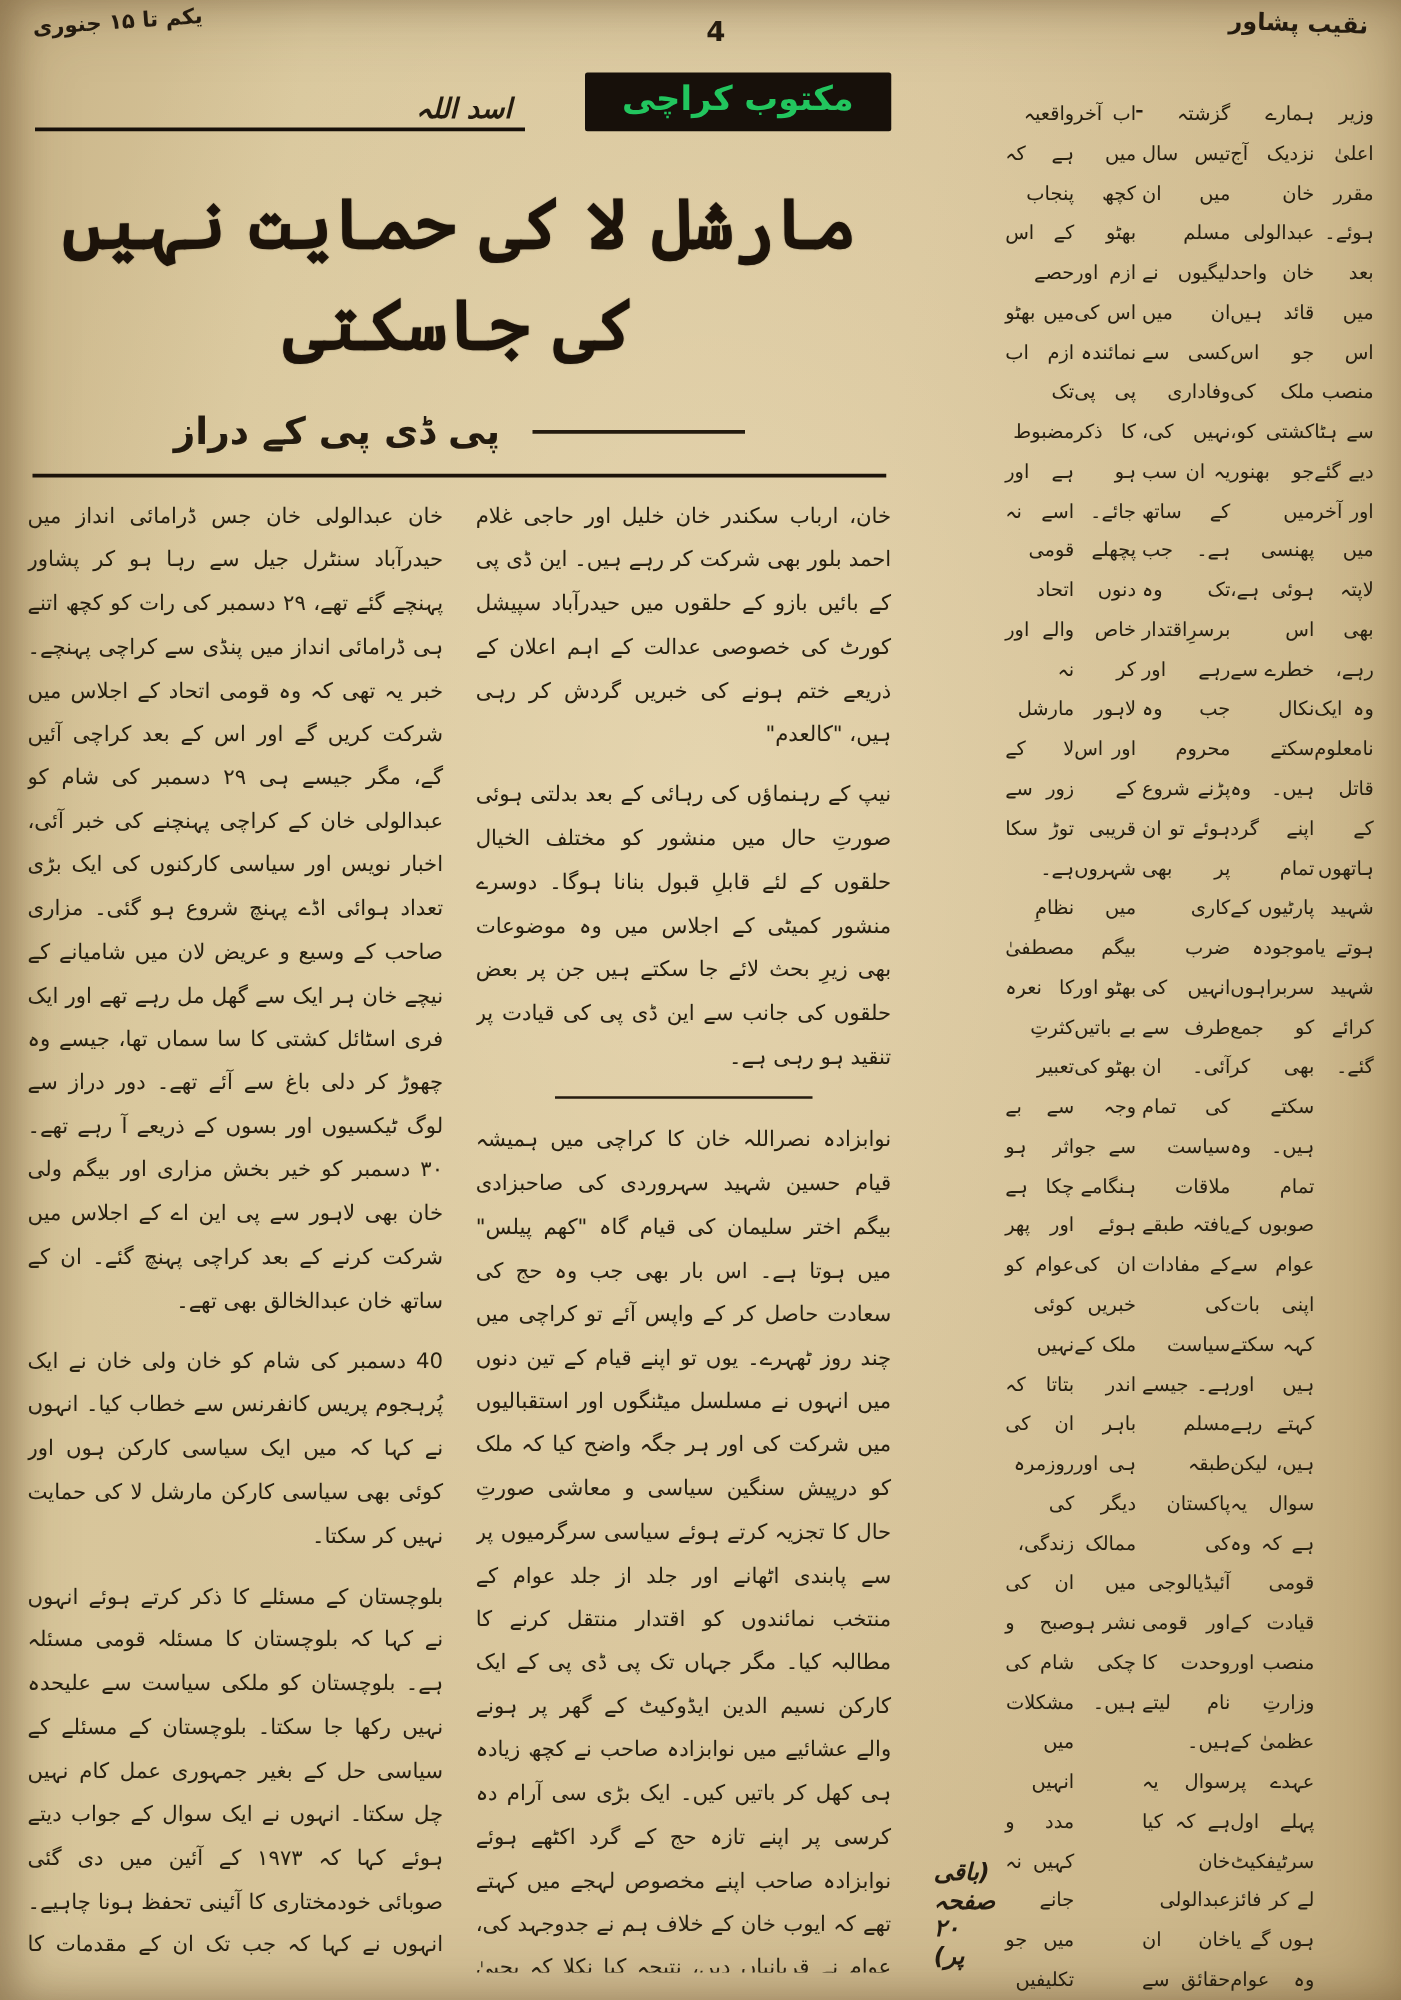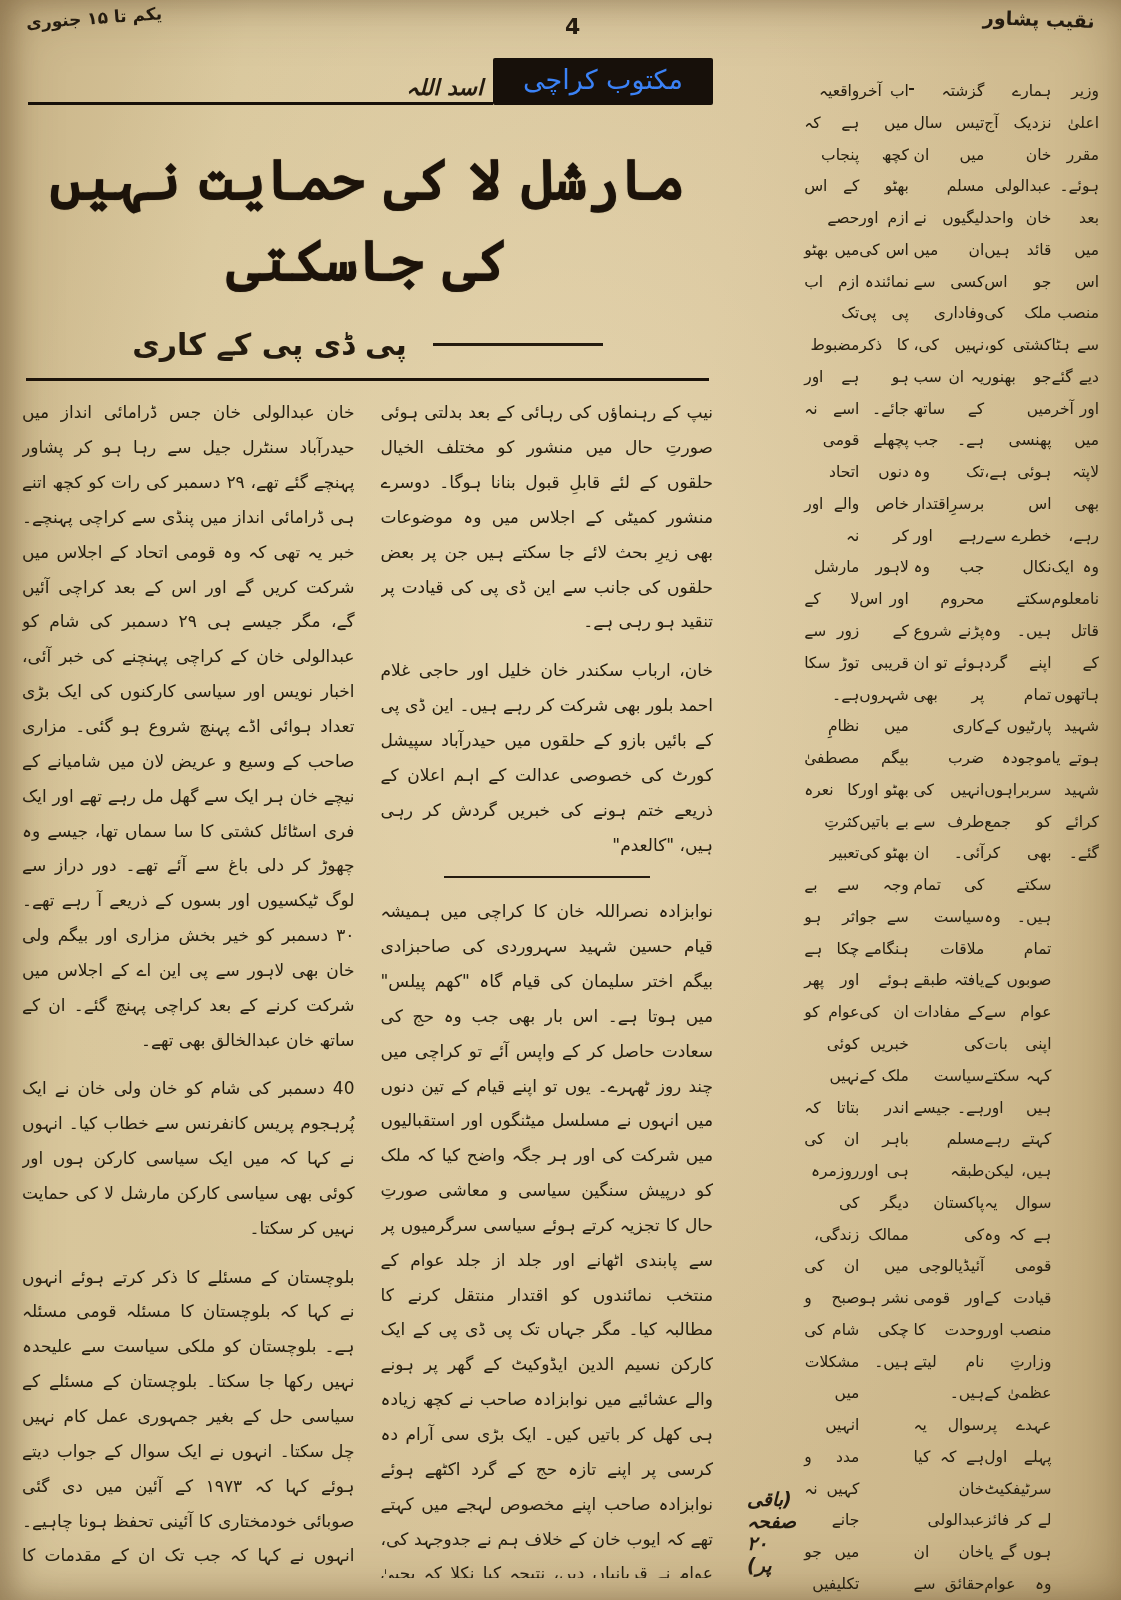--- a/index.html
+++ b/index.html
@@ -60,26 +60,27 @@
 
   
   .section-bar-row {
     display: flex;
     align-items: flex-end;
     height: 56px;
     margin-bottom: 8px;
   }
   .section-bar {
     background: #17100a;
-    color: #3b82f6;
+    color: #22c55e;
     font-size: 27px;
-    font-weight: normal;
+    font-weight: bold;
     padding: 6px 30px 10px 30px;
     letter-spacing: 1px;
     border-radius: 2px;
+    margin-left: 48px;
   }
   .author-wrap {
     flex: 1 1 auto;
     display: flex;
     flex-direction: column;
     align-items: flex-start;
     padding-left: 6px;
   }
   .author-name {
     font-size: 22px;
@@ -197,29 +198,29 @@
         <div class="author-wrap">
           <div class="author-name">اسد اللہ</div>
           <div class="author-rule"></div>
         </div>
       </div>
 
       <div class="headline">مارشل لا کی حمایت نہیں کی جاسکتی</div>
 
       <div class="subheadline">
         <span class="dashline"></span>
-        <span>پی ڈی پی کے کاری</span>
+        <span>پی ڈی پی کے دراز</span>
       </div>
       <hr class="head-rule">
 
       <div class="twocol">
 
         <div class="body-col">
+          <p>خان، ارباب سکندر خان خلیل اور حاجی غلام احمد بلور بھی شرکت کر رہے ہیں۔ این ڈی پی کے بائیں بازو کے حلقوں میں حیدرآباد سپیشل کورٹ کی خصوصی عدالت کے اہم اعلان کے ذریعے ختم ہونے کی خبریں گردش کر رہی ہیں، "کالعدم"</p>
           <p>نیپ کے رہنماؤں کی رہائی کے بعد بدلتی ہوئی صورتِ حال میں منشور کو مختلف الخیال حلقوں کے لئے قابلِ قبول بنانا ہوگا۔ دوسرے منشور کمیٹی کے اجلاس میں وہ موضوعات بھی زیرِ بحث لائے جا سکتے ہیں جن پر بعض حلقوں کی جانب سے این ڈی پی کی قیادت پر تنقید ہو رہی ہے۔</p>
-          <p>خان، ارباب سکندر خان خلیل اور حاجی غلام احمد بلور بھی شرکت کر رہے ہیں۔ این ڈی پی کے بائیں بازو کے حلقوں میں حیدرآباد سپیشل کورٹ کی خصوصی عدالت کے اہم اعلان کے ذریعے ختم ہونے کی خبریں گردش کر رہی ہیں، "کالعدم"</p>
           <hr class="inner-divider">
           <p>نوابزادہ نصراللہ خان کا کراچی میں ہمیشہ قیام حسین شہید سہروردی کی صاحبزادی بیگم اختر سلیمان کی قیام گاہ "کھم پیلس" میں ہوتا ہے۔ اس بار بھی جب وہ حج کی سعادت حاصل کر کے واپس آئے تو کراچی میں چند روز ٹھہرے۔ یوں تو اپنے قیام کے تین دنوں میں انہوں نے مسلسل میٹنگوں اور استقبالیوں میں شرکت کی اور ہر جگہ واضح کیا کہ ملک کو درپیش سنگین سیاسی و معاشی صورتِ حال کا تجزیہ کرتے ہوئے سیاسی سرگرمیوں پر سے پابندی اٹھانے اور جلد از جلد عوام کے منتخب نمائندوں کو اقتدار منتقل کرنے کا مطالبہ کیا۔ مگر جہاں تک پی ڈی پی کے ایک کارکن نسیم الدین ایڈوکیٹ کے گھر پر ہونے والے عشائیے میں نوابزادہ صاحب نے کچھ زیادہ ہی کھل کر باتیں کیں۔ ایک بڑی سی آرام دہ کرسی پر اپنے تازہ حج کے گرد اکٹھے ہوئے نوابزادہ صاحب اپنے مخصوص لہجے میں کہتے تھے کہ ایوب خان کے خلاف ہم نے جدوجہد کی، عوام نے قربانیاں دیں، نتیجہ کیا نکلا کہ یحییٰ خان صاحب آ گئے جو اپنے مزاج اور عادات و اطوار میں ایوب خان سے بھی بدتر نکلے۔ ایسا کر کے یحییٰ خان صاحب سے انتخابات کرا دیے</p>
         </div>
 
         <div class="body-col">
           <p>خان عبدالولی خان جس ڈرامائی انداز میں حیدرآباد سنٹرل جیل سے رہا ہو کر پشاور پہنچے گئے تھے، ۲۹ دسمبر کی رات کو کچھ اتنے ہی ڈرامائی انداز میں پنڈی سے کراچی پہنچے۔ خبر یہ تھی کہ وہ قومی اتحاد کے اجلاس میں شرکت کریں گے اور اس کے بعد کراچی آئیں گے، مگر جیسے ہی ۲۹ دسمبر کی شام کو عبدالولی خان کے کراچی پہنچنے کی خبر آئی، اخبار نویس اور سیاسی کارکنوں کی ایک بڑی تعداد ہوائی اڈے پہنچ شروع ہو گئی۔ مزاری صاحب کے وسیع و عریض لان میں شامیانے کے نیچے خان ہر ایک سے گھل مل رہے تھے اور ایک فری اسٹائل کشتی کا سا سماں تھا، جیسے وہ چھوڑ کر دلی باغ سے آئے تھے۔ دور دراز سے لوگ ٹیکسیوں اور بسوں کے ذریعے آ رہے تھے۔ ۳۰ دسمبر کو خیر بخش مزاری اور بیگم ولی خان بھی لاہور سے پی این اے کے اجلاس میں شرکت کرنے کے بعد کراچی پہنچ گئے۔ ان کے ساتھ خان عبدالخالق بھی تھے۔</p>
           <p>40 دسمبر کی شام کو خان ولی خان نے ایک پُرہجوم پریس کانفرنس سے خطاب کیا۔ انہوں نے کہا کہ میں ایک سیاسی کارکن ہوں اور کوئی بھی سیاسی کارکن مارشل لا کی حمایت نہیں کر سکتا۔</p>
           <p>بلوچستان کے مسئلے کا ذکر کرتے ہوئے انہوں نے کہا کہ بلوچستان کا مسئلہ قومی مسئلہ ہے۔ بلوچستان کو ملکی سیاست سے علیحدہ نہیں رکھا جا سکتا۔ بلوچستان کے مسئلے کے سیاسی حل کے بغیر جمہوری عمل کام نہیں چل سکتا۔ انہوں نے ایک سوال کے جواب دیتے ہوئے کہا کہ ۱۹۷۳ کے آئین میں دی گئی صوبائی خودمختاری کا آئینی تحفظ ہونا چاہیے۔ انہوں نے کہا کہ جب تک ان کے مقدمات کا فیصلہ نہیں ہو جاتا وہ کسی سیاسی پارٹی میں شامل نہیں ہوں گے۔</p>
           <p>البتہ وہ این ڈی پی کی سنٹرل کمیٹی کے اجلاس میں شرکت کریں گے۔ این ڈی پی کی سنٹرل کمیٹی اور مرکزی مجلسِ عاملہ کا اجلاس اسی ماہ اور چار جنوری کو ہو رہا ہے جس میں ان کے ارکان کے علاوہ ساٹھ ممتاز ارکان کو بھی دعوت دی گئی ہے۔ یہ اجلاس اس اعتبار سے بھی بہت اہمیت کا حامل ہے کہ اس میں کالعدم نیپ کے سربراہ خان عبدالولی</p>
         </div>

